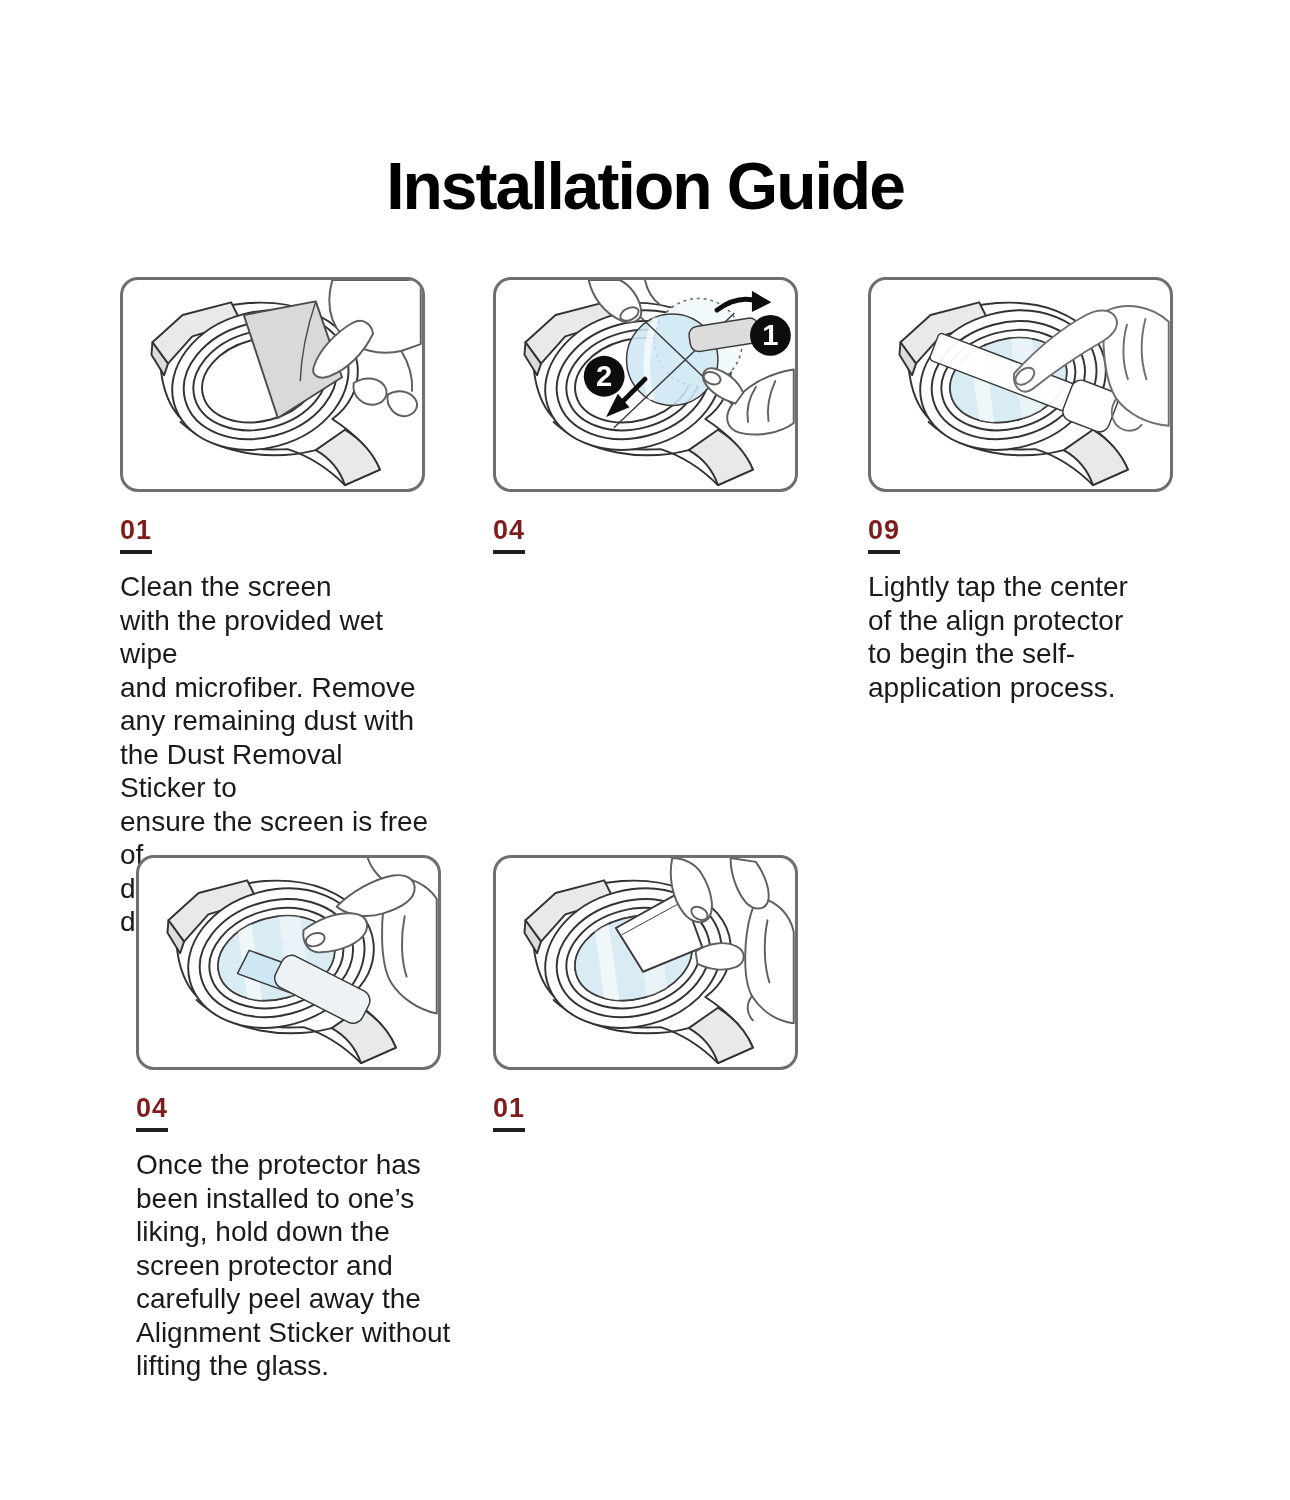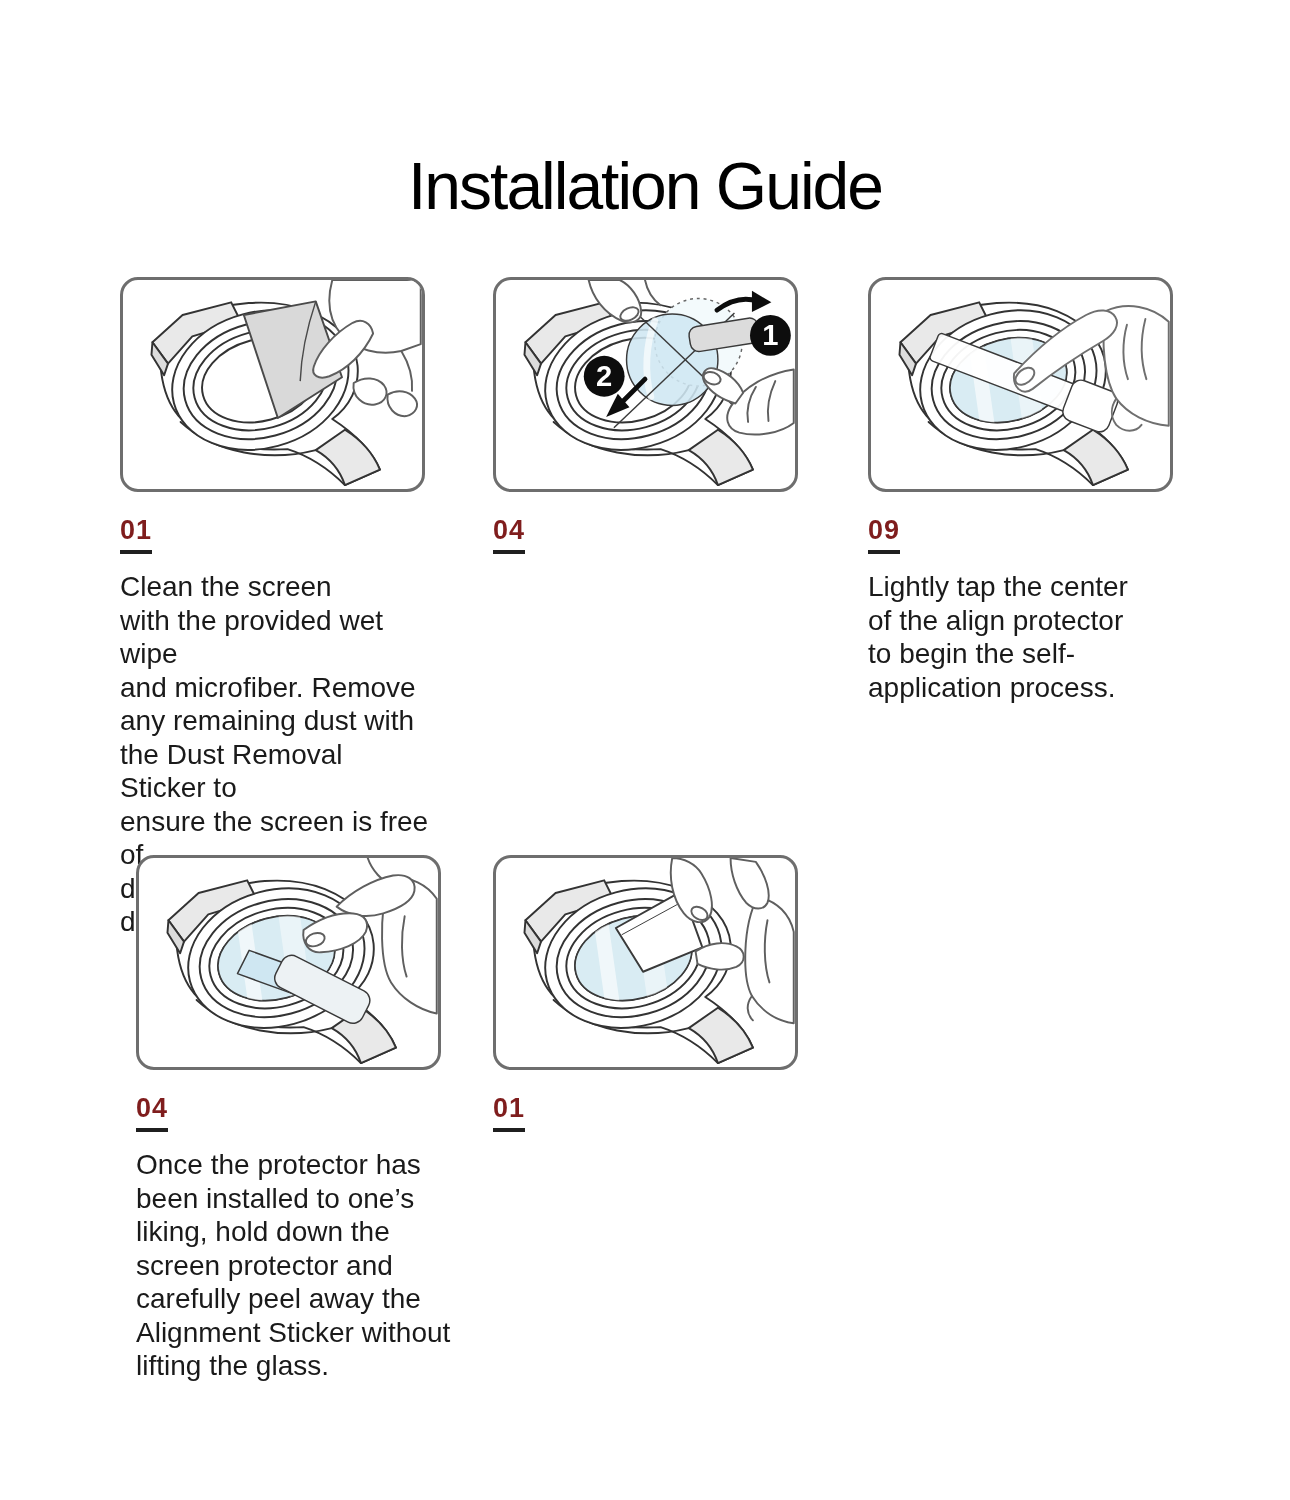--- a/index.html
+++ b/index.html
@@ -1,20 +1,20 @@
 <!DOCTYPE html>
 <html><head>
 <meta charset="utf-8">
 <style>
   html,body{margin:0;padding:0;background:#ffffff;}
   body{font-family:"Liberation Sans",sans-serif;color:#1a1a1a;}
   #canvas{position:relative;width:1290px;height:1500px;background:#fff;overflow:hidden;}
   .title{
     position:absolute;top:104px;left:0;width:100%;
-    text-align:center;font-size:66px;font-weight:normal;letter-spacing:-2px;color:#000;
+    text-align:center;font-size:66px;font-weight:bold;letter-spacing:-2px;color:#000;
   }
   .step{position:absolute;width:315px;}
   #step1{left:120px;top:277px;}
   #step2{left:493px;top:277px;}
   #step3{left:868px;top:277px;}
   #step4{left:136px;top:855px;}
   #step5{left:493px;top:855px;}
   .illus{
     width:305px;height:215px;border:3px solid #6e6e6e;border-radius:18px;
     box-sizing:border-box;background:#fff;overflow:hidden;

